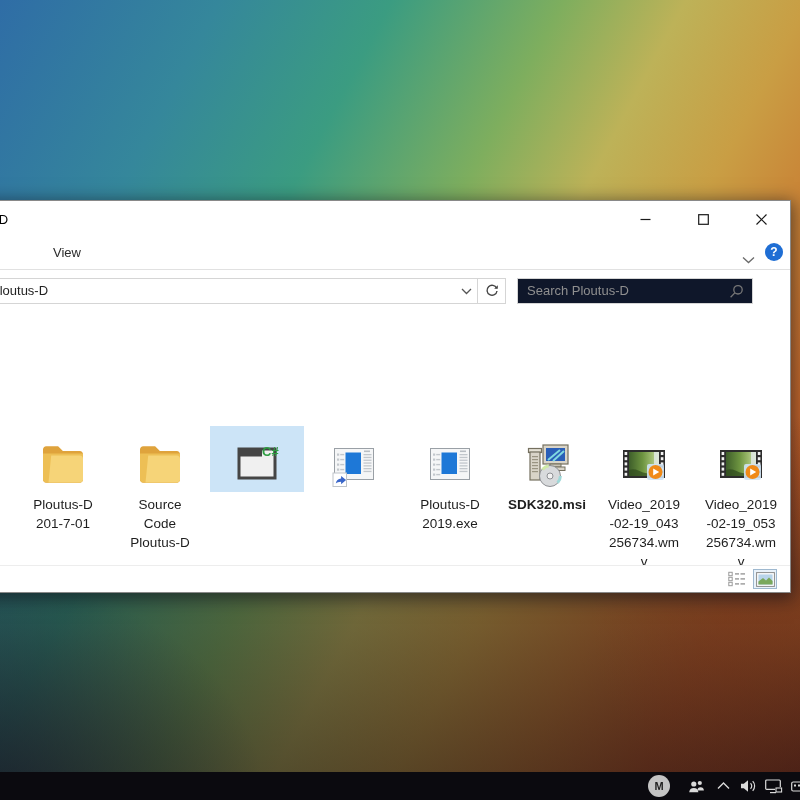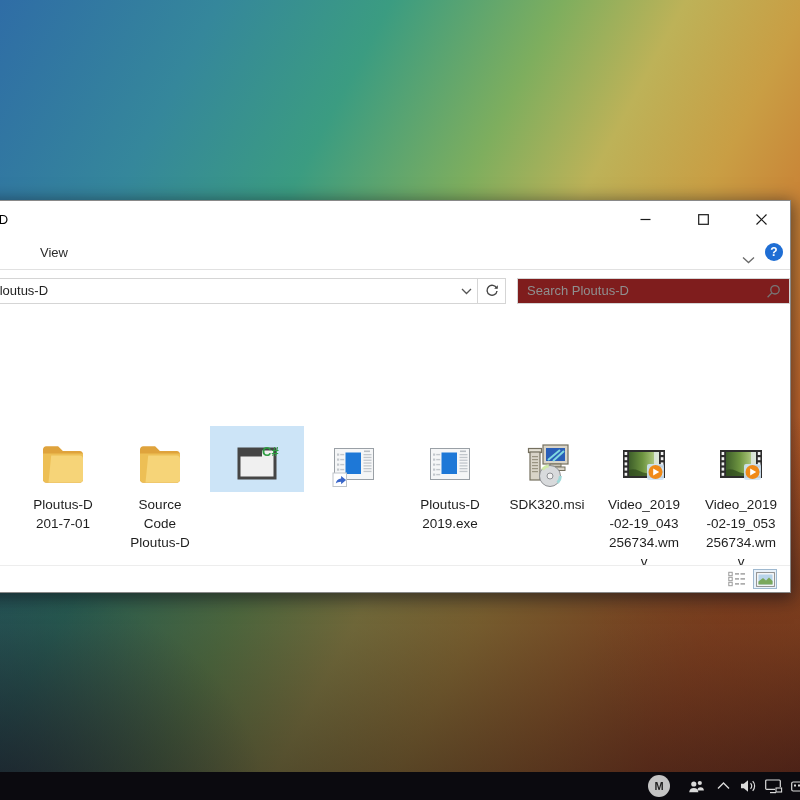--- a/index.html
+++ b/index.html
@@ -16,30 +16,30 @@
   .window{
     position:absolute;left:-102px;top:200px;width:891px;height:391px;
     background:#fff;border:1px solid #898989;
     box-shadow:0 4px 16px 3px rgba(15,15,25,0.55);
   }
   .titlebar{position:relative;height:36px;background:#fff;}
   .win-title{position:absolute;left:52px;top:11px;font-size:13px;color:#000;white-space:nowrap;}
   .caption-buttons{position:absolute;right:0;top:0;height:36px;display:flex;}
   .cap-btn{width:58px;height:36px;display:flex;align-items:center;justify-content:center;}
   .menubar{position:relative;height:32px;border-bottom:1px solid #e1e1e1;background:#fff;}
-  .menu-view{position:absolute;left:141px;top:8px;font-size:13px;color:#2b2b2b;}
+  .menu-view{position:absolute;left:154px;top:8px;font-size:13px;color:#2b2b2b;}
   .ribbon-collapse{position:absolute;left:843px;top:13px;}
   .help-btn{position:absolute;left:866px;top:6px;width:18px;height:18px;border-radius:50%;
     background:#1f6ed4;color:#fff;font-size:12px;font-weight:bold;text-align:center;line-height:18px;}
   .toolbar{position:relative;height:42px;background:#fff;}
   .addressbar{position:absolute;left:85px;top:8px;width:522px;height:26px;border:1px solid #d5d5d5;background:#fff;box-sizing:border-box;}
   .addr-text{position:absolute;left:6px;top:0;line-height:24px;font-size:13px;color:#222;white-space:nowrap;}
   .addr-chevron{position:absolute;right:28px;top:0;width:22px;height:24px;display:flex;align-items:center;justify-content:center;}
   .refresh-btn{position:absolute;right:0;top:0;width:27px;height:24px;border-left:1px solid #d5d5d5;display:flex;align-items:center;justify-content:center;}
-  .searchbox{position:absolute;left:618px;top:8px;width:273px;height:26px;border:1px solid #d5d5d5;background:#7f1d1d;box-sizing:border-box;}
+  .searchbox{position:absolute;left:618px;top:8px;width:236px;height:26px;border:1px solid #d5d5d5;background:#0f172a;box-sizing:border-box;}
   .search-ph{position:absolute;left:9px;top:0;line-height:24px;font-size:13px;color:#8f8f8f;white-space:nowrap;}
   .search-ic{position:absolute;right:8px;top:5px;}
   .content{position:absolute;left:0;top:110px;right:0;bottom:26px;background:#fff;}
   .statusbar{position:absolute;left:0;bottom:0;right:0;height:26px;background:#fff;border-top:1px solid #ededed;}
   .view-btns{position:absolute;right:14px;top:4px;display:flex;gap:6px;}
   .view-btn{width:22px;height:18px;display:flex;align-items:center;justify-content:center;}
   .view-btn.selected{outline:1px solid #9eb8cf;background:#e9f2fa;}
   
   .file-item{position:absolute;top:115px;width:94px;text-align:center;}
   .file-item.selected{background:#cce4f7;}
@@ -213,21 +213,21 @@
               <rect x="37.5" y="29.2" width="8" height="1.3"></rect>
                 <rect x="37.5" y="32" width="8" height="1.3"></rect>
               <rect x="37.5" y="34.8" width="8" height="1.3"></rect>
             </g>
           </svg>
         </div>
         <div class="file-label">Ploutus-D
 2019.exe</div>
       </div>
 
-      <div class="file-item" style="left:601px;">
+      <div class="file-item" style="left:601px;font-weight:bold;">
         <div class="file-icon">
           <svg width="56" height="56" viewBox="0 0 56 56">
             <rect x="9.5" y="12.5" width="13" height="4" fill="#e6e2d6" stroke="#75705f" stroke-width="1.2"></rect>
             <rect x="11" y="16" width="10" height="28" fill="#d9d4c8" stroke="#75705f" stroke-width="1.2"></rect>
             <g fill="#9a9482">
               <rect x="13" y="20" width="6" height="1.2"></rect>
                 <rect x="13" y="23" width="6" height="1.2"></rect>
               <rect x="13" y="26" width="6" height="1.2"></rect>
                 <rect x="13" y="29" width="6" height="1.2"></rect>
               <rect x="13" y="32" width="6" height="1.2"></rect>

